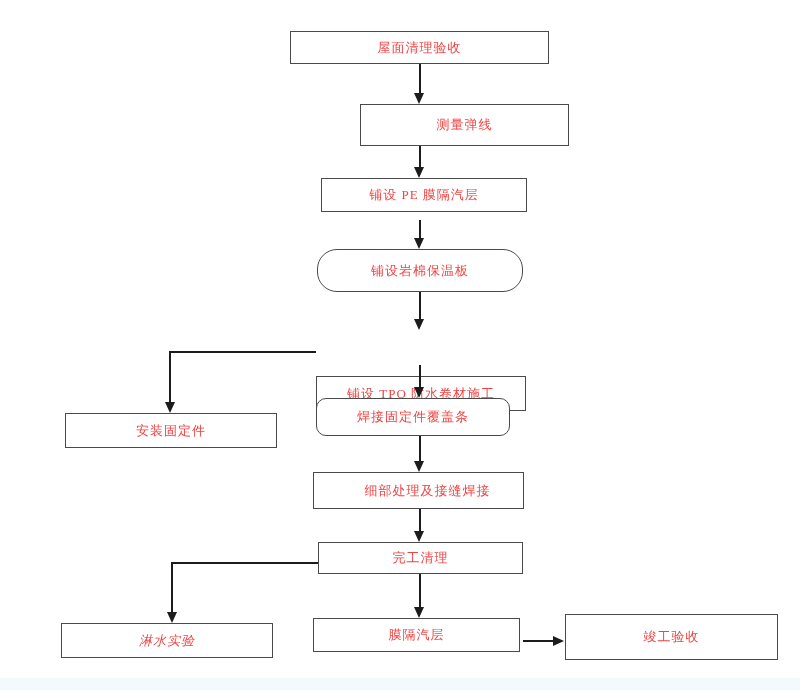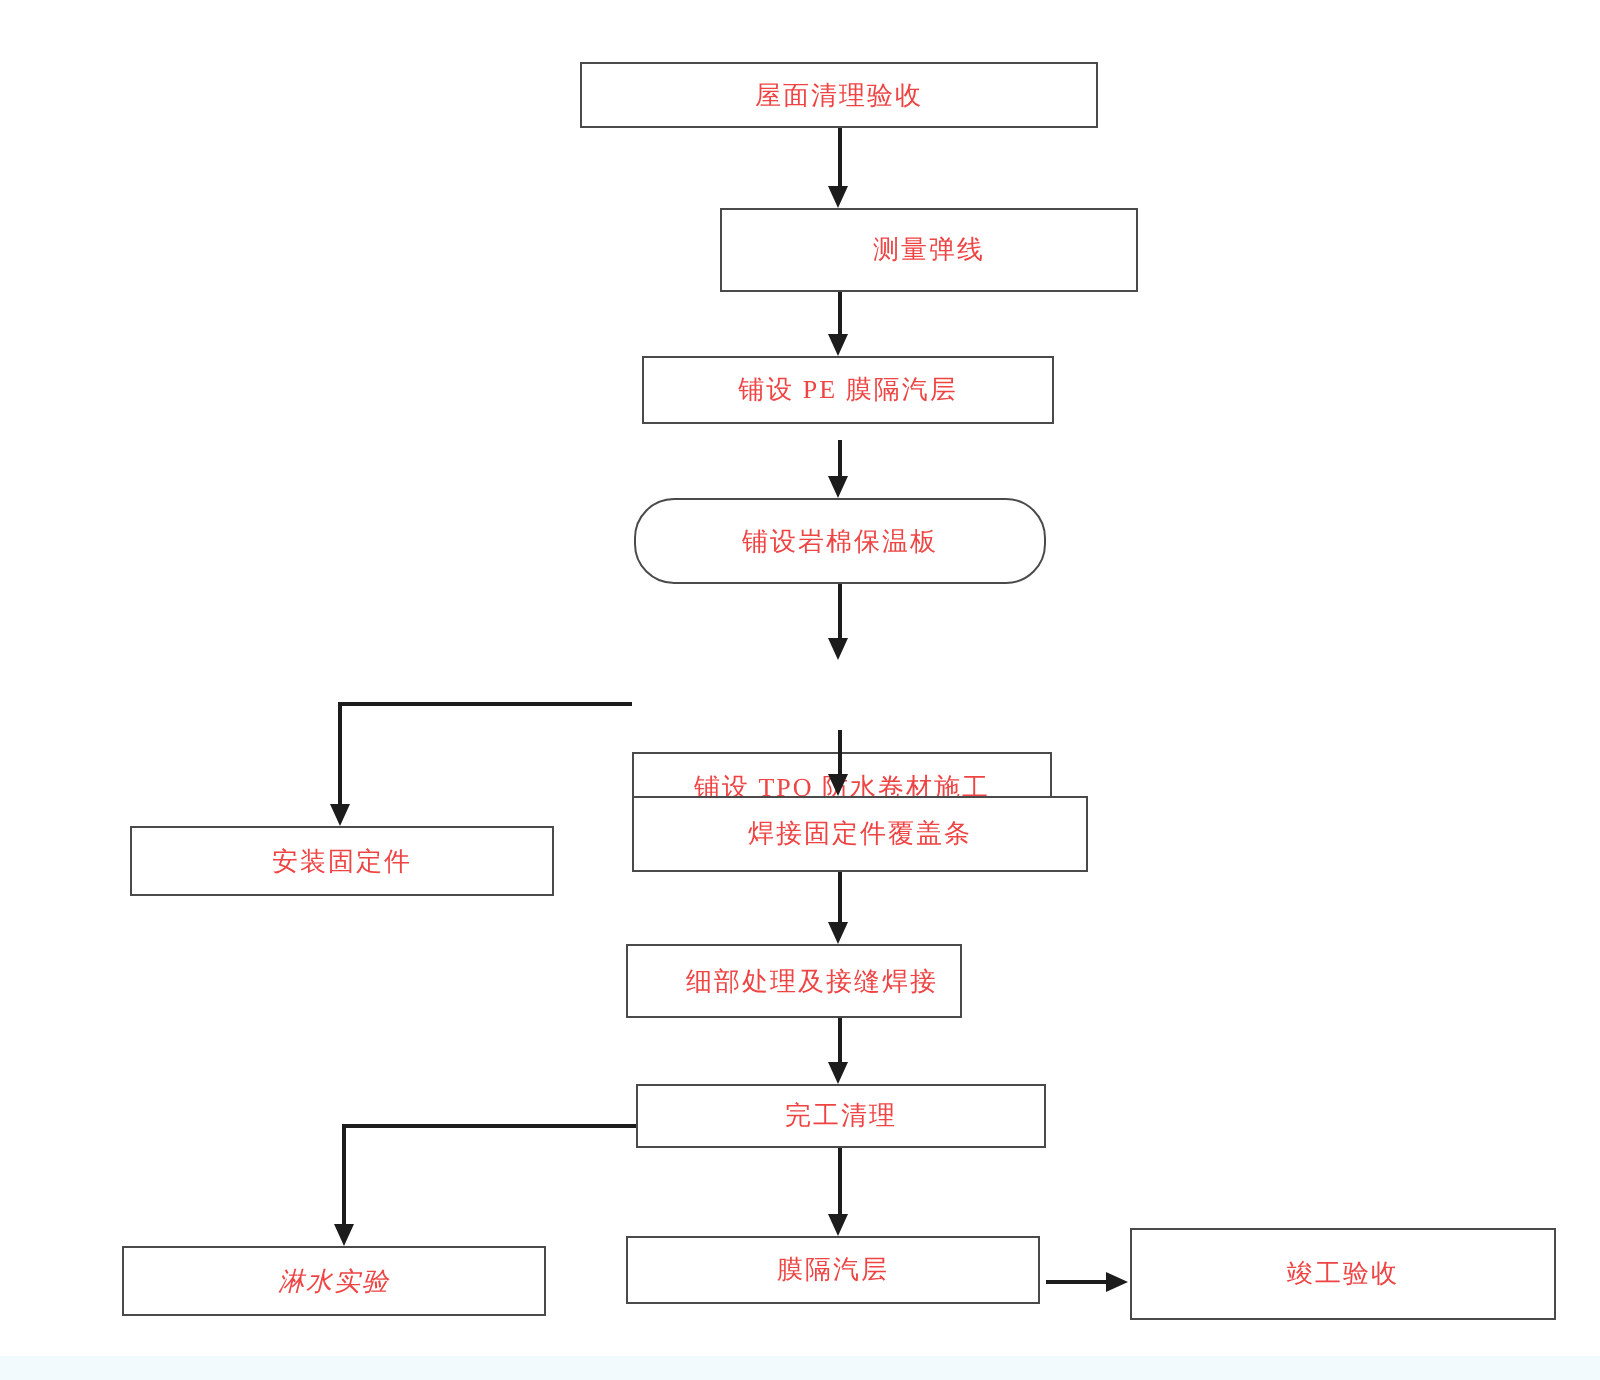--- a/index.html
+++ b/index.html
@@ -49,22 +49,22 @@
     border-top: 5px solid transparent;
     border-bottom: 5px solid transparent;
     border-left: 11px solid #1c1c1c;
   }
   
   #n1  { left: 290px; top: 31px;  width: 259px; height: 33px; }
   #n2  { left: 316px; top: 104px; width: 209px; height: 42px; margin-left: 44px; }
   #n3  { left: 321px; top: 178px; width: 206px; height: 34px; }
   #n4  { left: 317px; top: 249px; width: 206px; height: 43px; border-radius: 20px; }
   #n5  { left: 316px; top: 330px; width: 210px; height: 35px; margin-top: 46px; }
-  #n6  { left: 316px; top: 398px; width: 228px; height: 38px; }
-  #n7  { left: 313px; top: 472px; width: 168px; height: 37px; padding-left: 18px; }
+  #n6  { left: 316px; top: 398px; width: 194px; height: 38px; border-radius: 10px; }
+  #n7  { left: 313px; top: 472px; width: 211px; height: 37px; padding-left: 18px; }
   #n8  { left: 318px; top: 542px; width: 205px; height: 32px; }
   #n9  { left: 313px; top: 618px; width: 207px; height: 34px; }
   #n10 { left: 565px; top: 614px; width: 213px; height: 46px; }
   
   #nA  { left: 65px;  top: 413px; width: 212px; height: 35px; }
   #nB  { left: 61px;  top: 623px; width: 212px; height: 35px; font-style: italic; }
 
   
   #v1 { left: 419px; top: 64px;  width: 2px; height: 30px; }
   #v2 { left: 419px; top: 146px; width: 2px; height: 22px; }

